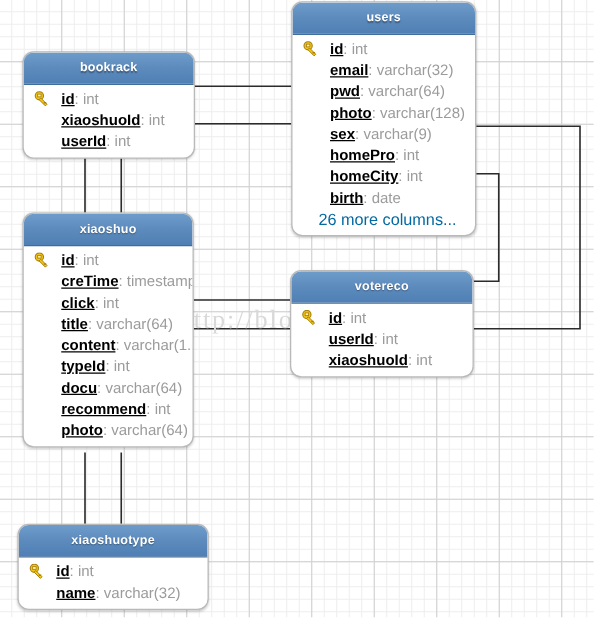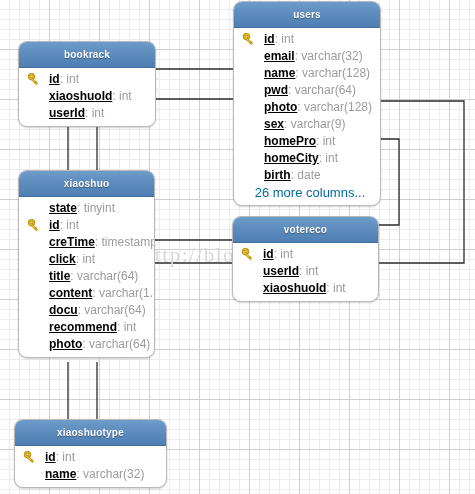--- a/index.html
+++ b/index.html
@@ -195,23 +195,20 @@
           <path d="M5.6 5.4 L10.6 10.4 L9.3 11.7 L4.3 6.7 Z" fill="#f5c518" stroke="#a8820e" stroke-width="0.8"></path>
           <rect x="8.0" y="8.6" width="2.0" height="1.2" fill="#a8820e"></rect>
         </svg>
         <span class="col-name">id</span><span class="col-type">: </span><span class="col-type">int</span>
       </div>
 
       <div class="col-row">
         <span class="col-name">email</span><span class="col-type">: </span><span class="col-type">varchar(32)</span>
       </div>
       <div class="col-row">
-        <span class="col-name">name</span><span class="col-type">: </span><span class="col-type">varchar(128)</span>
-      </div>
-      <div class="col-row">
         <span class="col-name">pwd</span><span class="col-type">: </span><span class="col-type">varchar(64)</span>
       </div>
       <div class="col-row">
         <span class="col-name">photo</span><span class="col-type">: </span><span class="col-type">varchar(128)</span>
       </div>
       <div class="col-row">
         <span class="col-name">sex</span><span class="col-type">: </span><span class="col-type">varchar(9)</span>
       </div>
       <div class="col-row">
         <span class="col-name">homePro</span><span class="col-type">: </span><span class="col-type">int</span>
@@ -224,23 +221,20 @@
       </div>
 
       <div class="col-more">26 more columns...</div>
     </div>
   </div>
 
   <div class="table-box" id="tbl-xiaoshuo">
     <div class="table-header">xiaoshuo</div>
     <div class="table-body">
 
-      <div class="col-row">
-        <span class="col-name">state</span><span class="col-type">: </span><span class="col-type">tinyint</span>
-      </div>
 
       <div class="col-row">
         <svg class="key-icon" viewBox="0 0 13 13">
           <circle cx="4.5" cy="3.6" r="3.3" fill="#f5c518" stroke="#a8820e" stroke-width="0.9"></circle>
           <rect x="3.1" y="2.3" width="2.8" height="2.2" fill="#fdf0b0" stroke="#a8820e" stroke-width="0.7"></rect>
           <path d="M5.6 5.4 L10.6 10.4 L9.3 11.7 L4.3 6.7 Z" fill="#f5c518" stroke="#a8820e" stroke-width="0.8"></path>
           <rect x="8.0" y="8.6" width="2.0" height="1.2" fill="#a8820e"></rect>
         </svg>
         <span class="col-name">id</span><span class="col-type">: </span><span class="col-type">int</span>
       </div>
@@ -249,20 +243,23 @@
         <span class="col-name">creTime</span><span class="col-type">: </span><span class="col-type">timestamp</span>
       </div>
       <div class="col-row">
         <span class="col-name">click</span><span class="col-type">: </span><span class="col-type">int</span>
       </div>
       <div class="col-row">
         <span class="col-name">title</span><span class="col-type">: </span><span class="col-type">varchar(64)</span>
       </div>
       <div class="col-row">
         <span class="col-name">content</span><span class="col-type">: </span><span class="col-type">varchar(1...</span>
+      </div>
+      <div class="col-row">
+        <span class="col-name">typeId</span><span class="col-type">: </span><span class="col-type">int</span>
       </div>
       <div class="col-row">
         <span class="col-name">docu</span><span class="col-type">: </span><span class="col-type">varchar(64)</span>
       </div>
       <div class="col-row">
         <span class="col-name">recommend</span><span class="col-type">: </span><span class="col-type">int</span>
       </div>
       <div class="col-row">
         <span class="col-name">photo</span><span class="col-type">: </span><span class="col-type">varchar(64)</span>
       </div>

